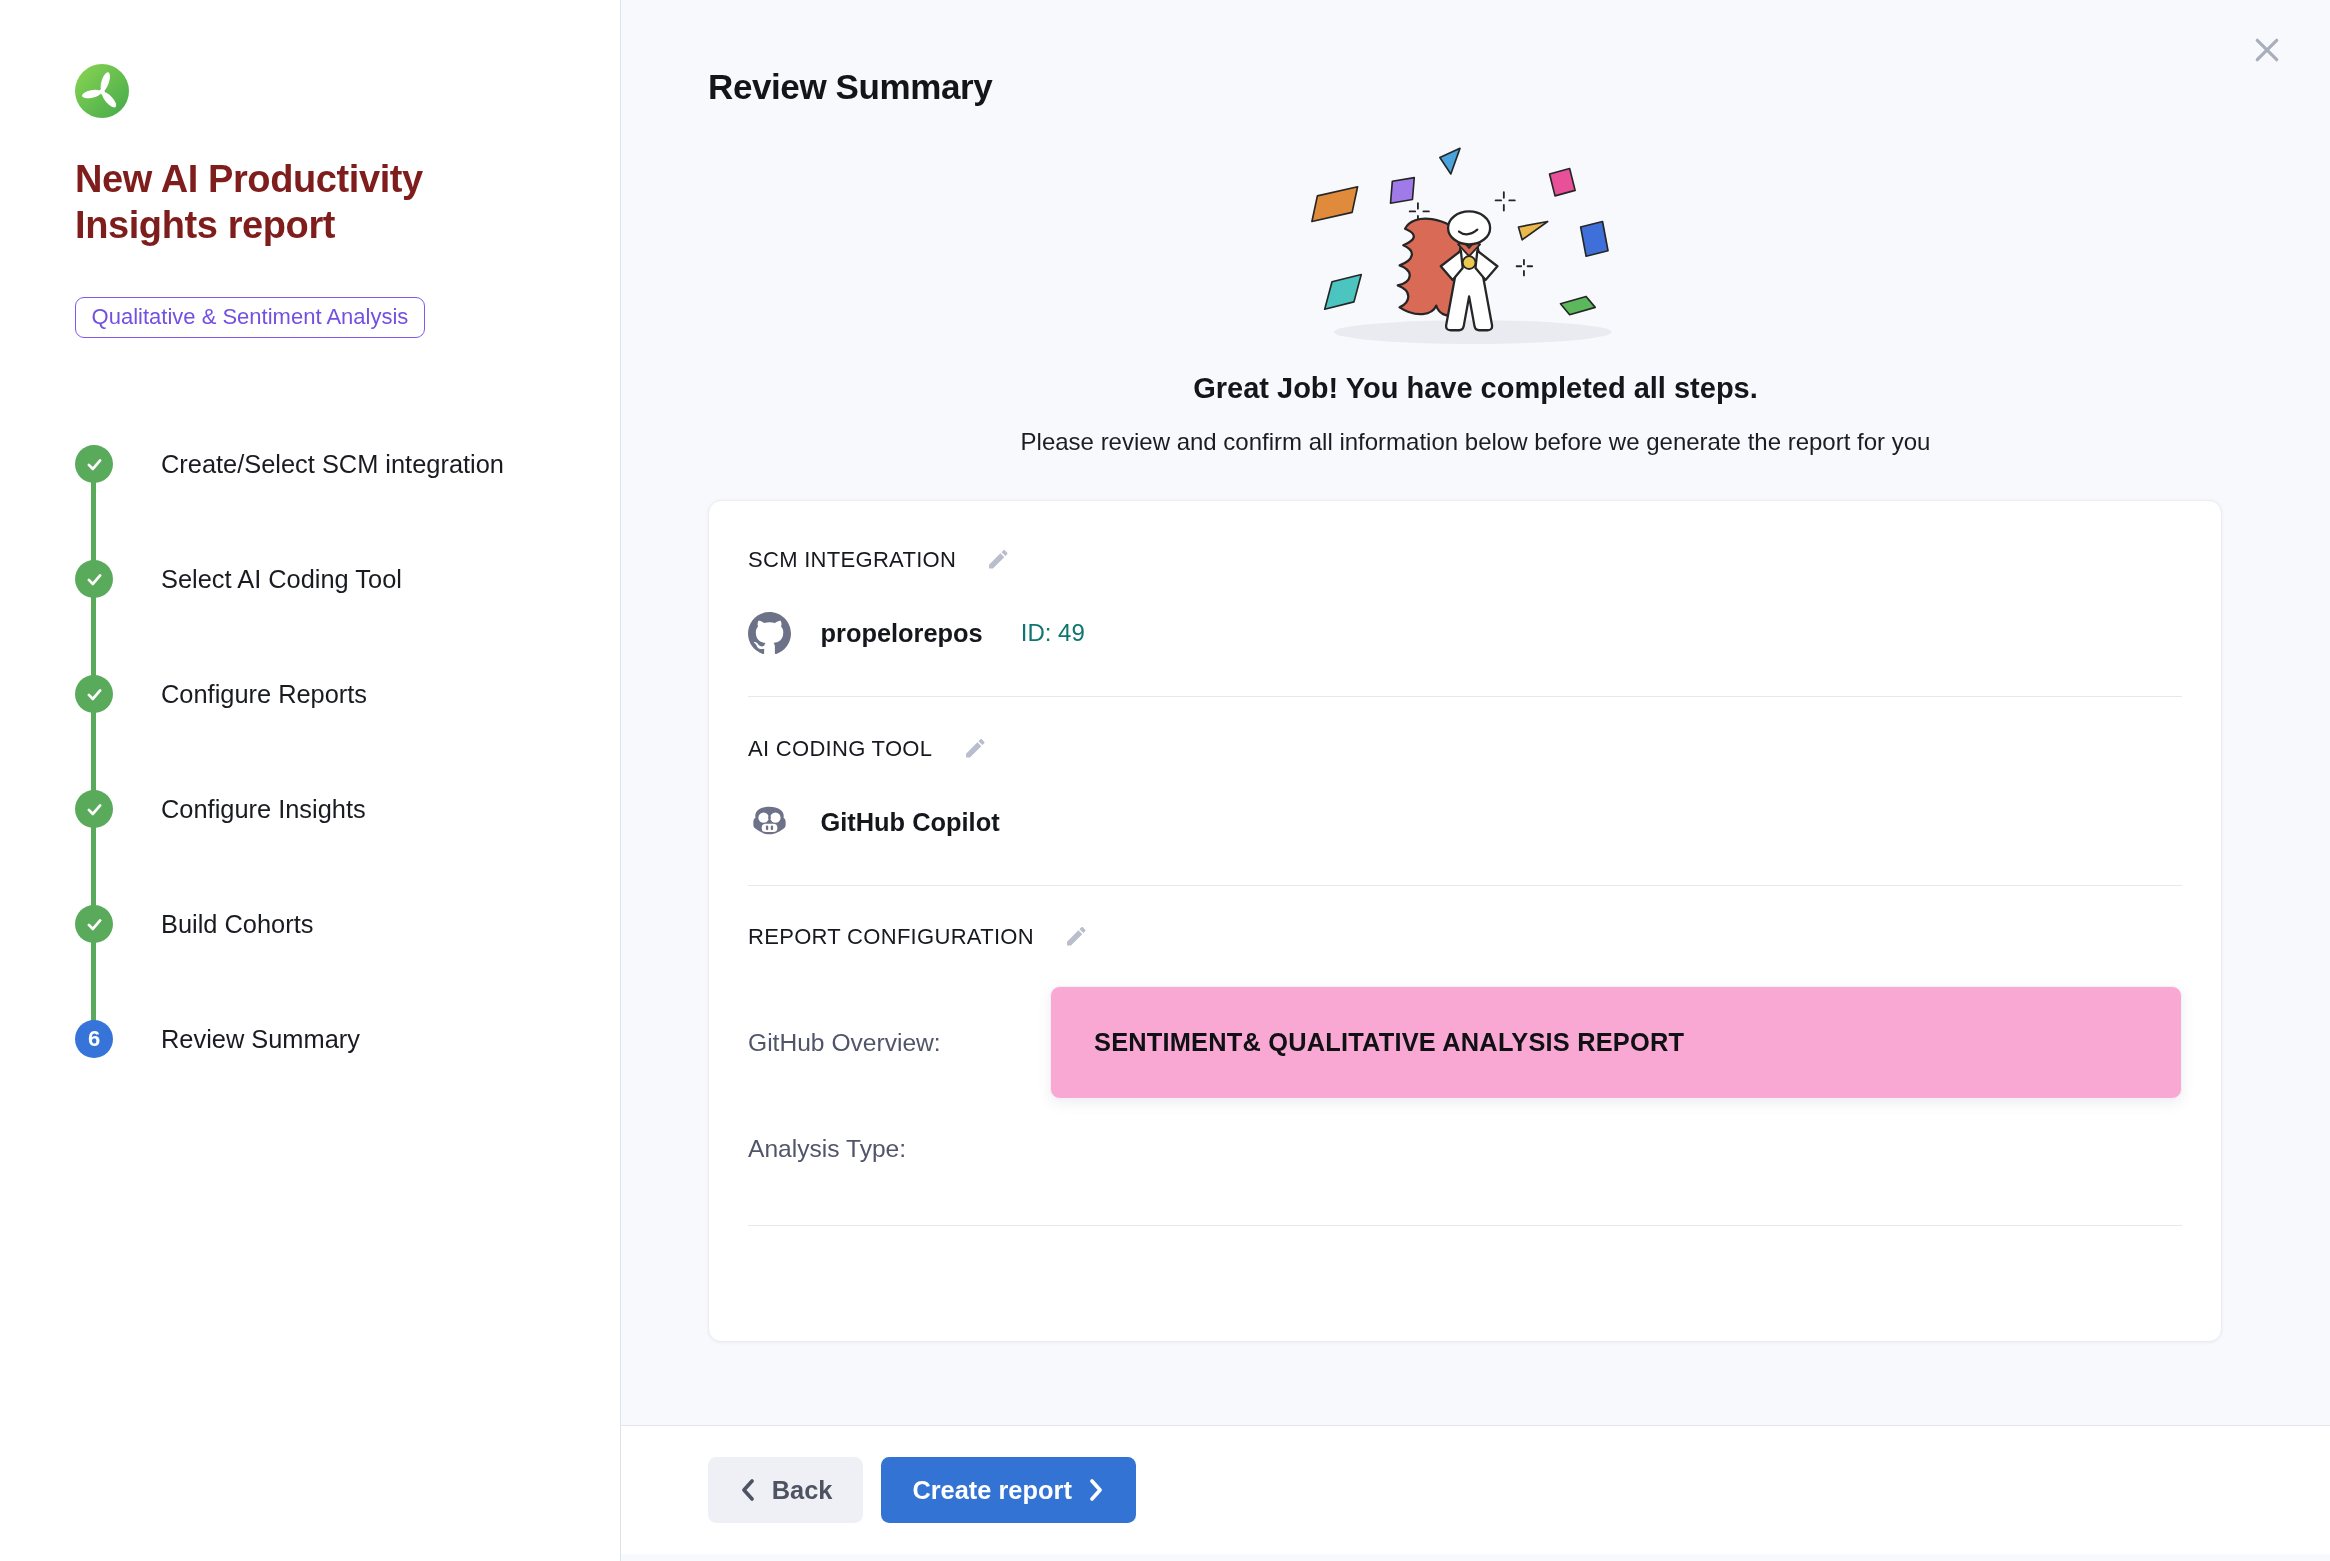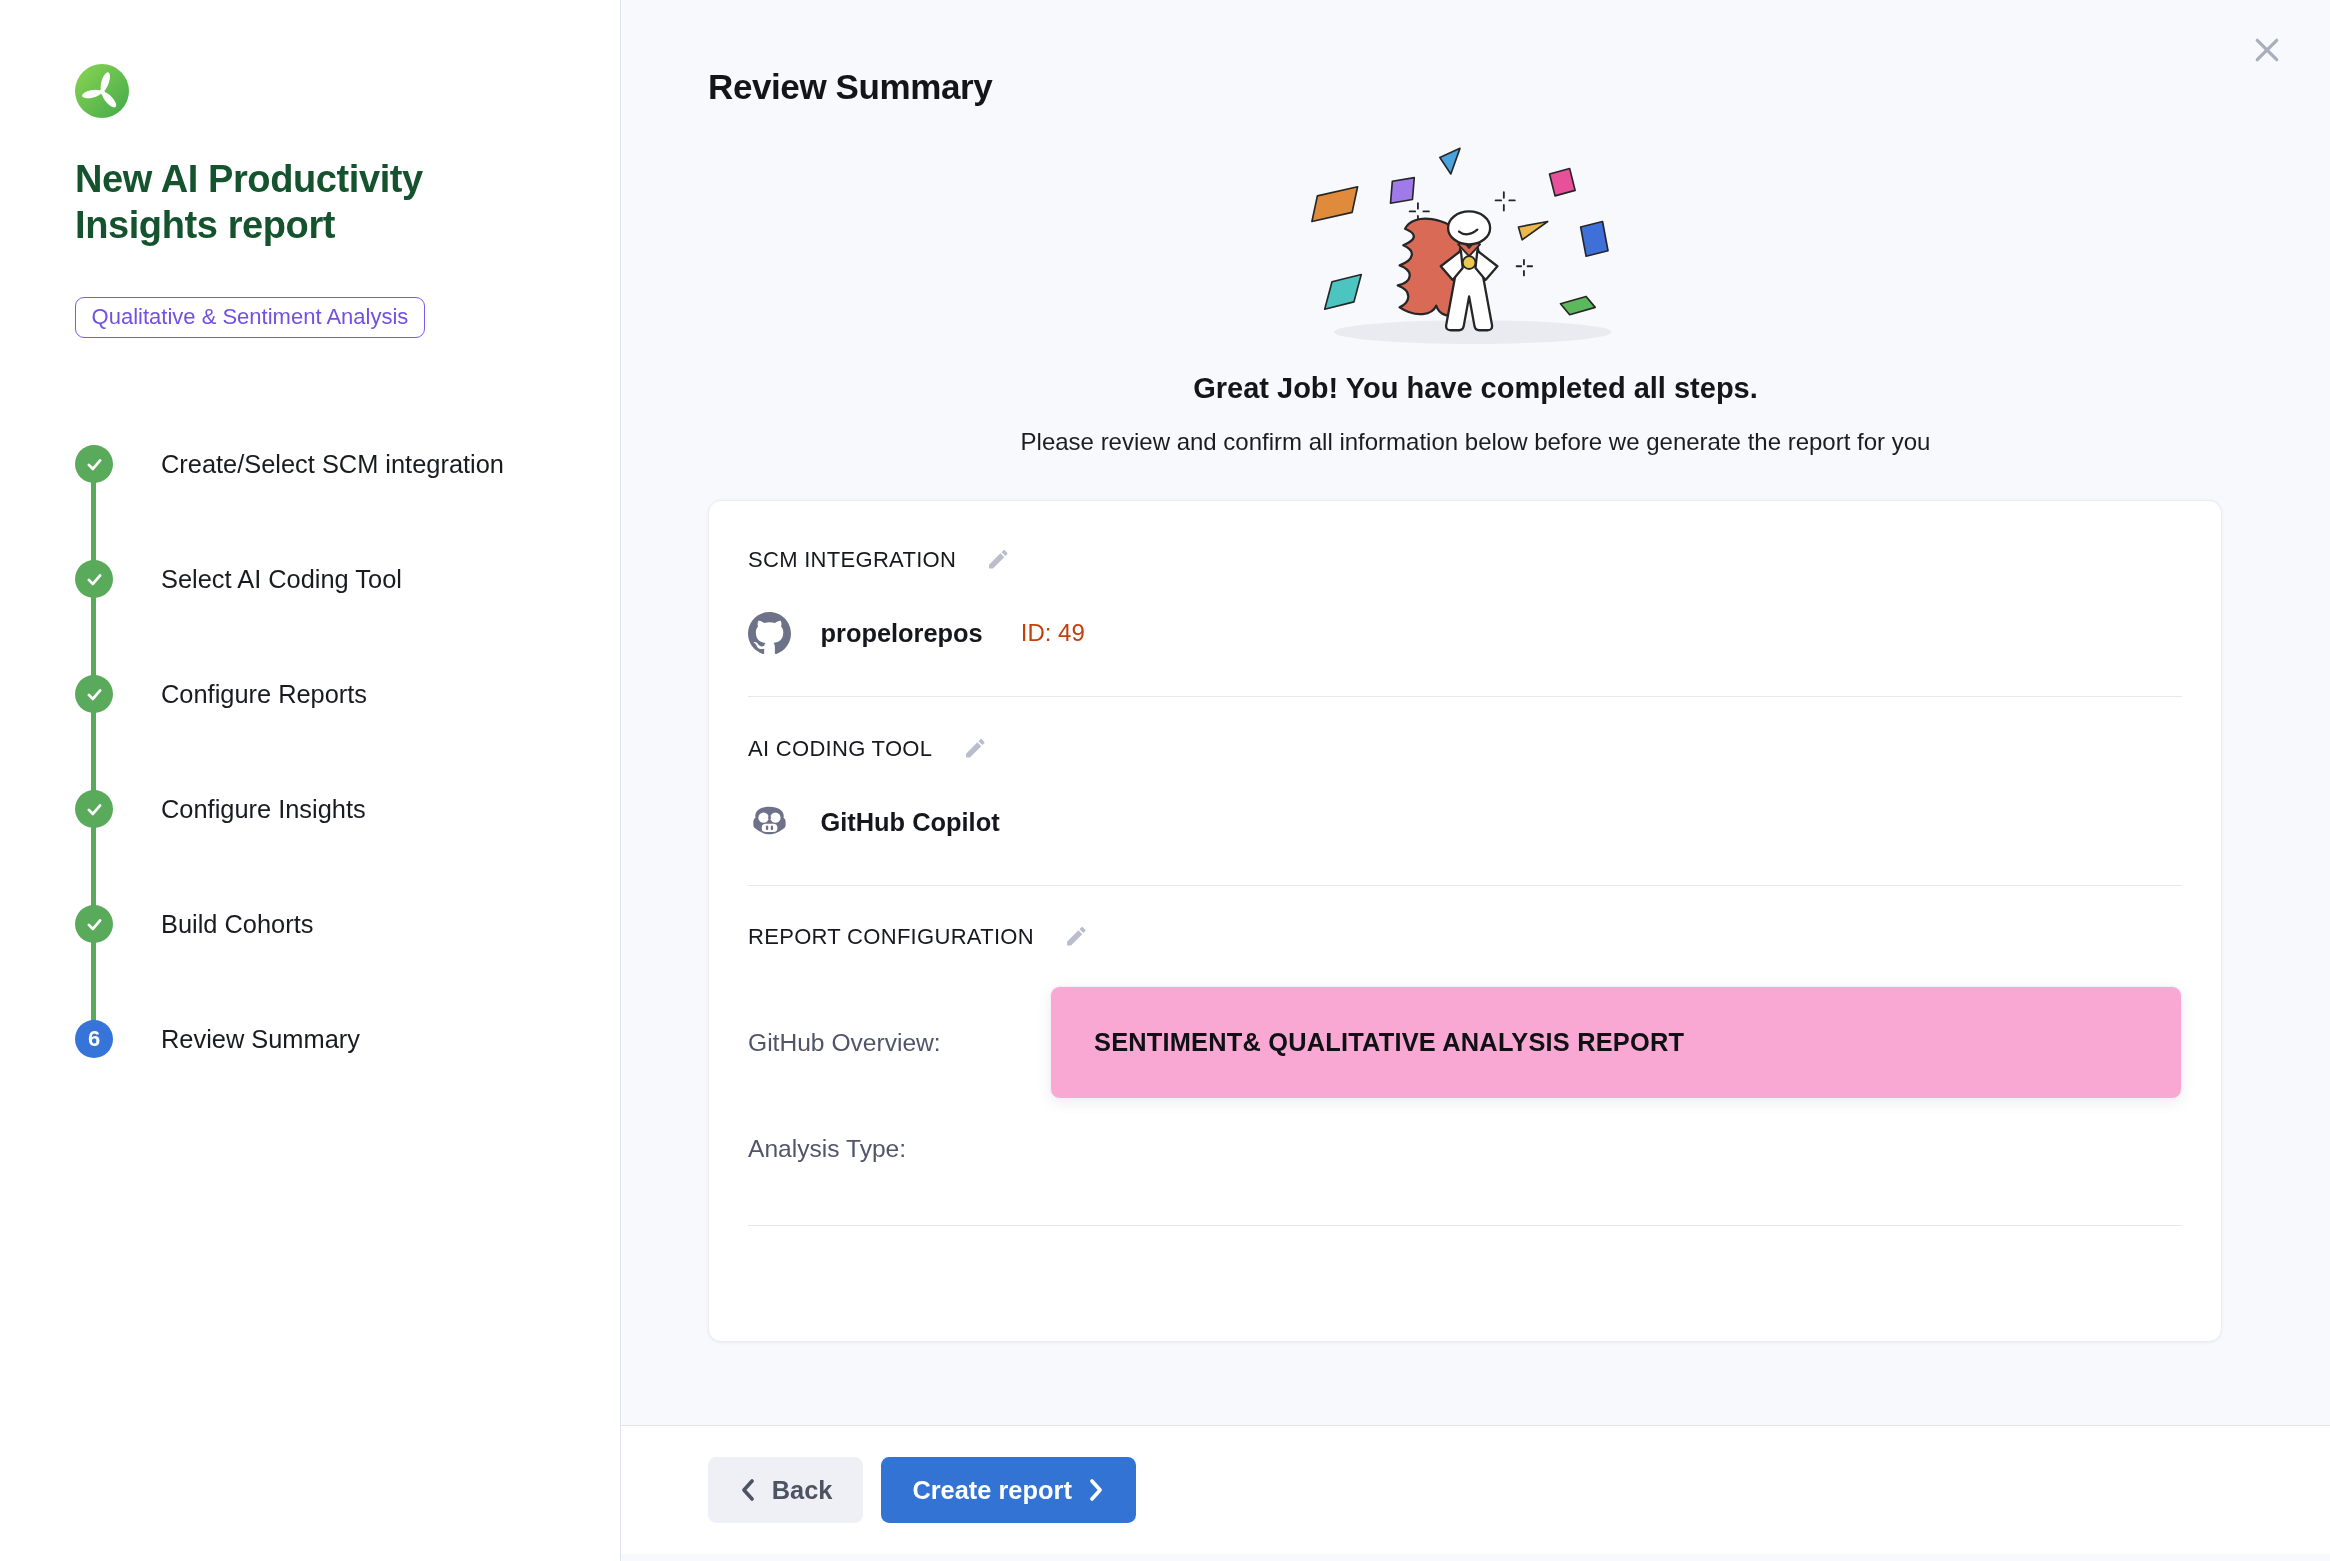--- a/index.html
+++ b/index.html
@@ -16,21 +16,21 @@
   .sidebar {
     width:621px; flex-shrink:0; background:#ffffff;
     border-right:1.6px solid #e0e2e9;
     padding:64px 33px 0 75px;
   }
   .logo {
     width:54px; height:54px; display:block;
   }
   .side-title {
     margin-top:38px; width:442px;
-    font-size:38px; font-weight:700; color:#14532d; line-height:1.22;
+    font-size:38px; font-weight:700; color:#7f1d1d; line-height:1.22;
     letter-spacing:-0.4px;
   }
   .badge {
     display:inline-block; margin-top:23px;
     border:1.6px solid #8059ea; border-radius:9px;
     padding:8.2px 15.6px;
     color:#7450e2; font-size:22px; line-height:1;
     background:#ffffff;
   }
   .stepper { margin-top:69px; position:relative; }
@@ -73,21 +73,21 @@
     margin:44px 0 0 87px; width:1514px;
     background:#ffffff; border:0.8px solid #ececf2; border-radius:13px;
     box-shadow:0 0.8px 3.3px rgba(22,28,45,.05);
     padding:6.6px 39px 115px 39px;
   }
   .section-label-row { display:flex; align-items:center; gap:29.5px; margin-top:39px; }
   .section-label { font-size:22px; color:#17191f; letter-spacing:0.3px;text-align:center; }
   .edit-btn { background:none; border:none; padding:0; cursor:pointer; width:26px; height:26px; }
   .entity-row { display:flex; align-items:center; margin-top:39px; }
   .entity-name { font-size:25.4px; font-weight:700; color:#15171c; margin-left:29.5px; }
-  .entity-id { font-size:24px; color:#c2410c; margin-left:38px; }
+  .entity-id { font-size:24px; color:#0f766e; margin-left:38px; }
   .divider { height:0.8px; background:#e7e8ee; margin-top:41px; }
 
   .config-row { display:flex; align-items:center; margin-top:36px; }
   .config-label { width:302px; flex-shrink:0; font-size:24.6px; color:#50556-4; color:#50556a; }
   .config-value-box {
     flex:1; background:#f9a8d4;
     border:0.8px solid #f1f1f6; border-radius:9.8px;
     box-shadow:0 3.3px 13px rgba(110,116,140,.12);
     padding:41px 43px;
   }

